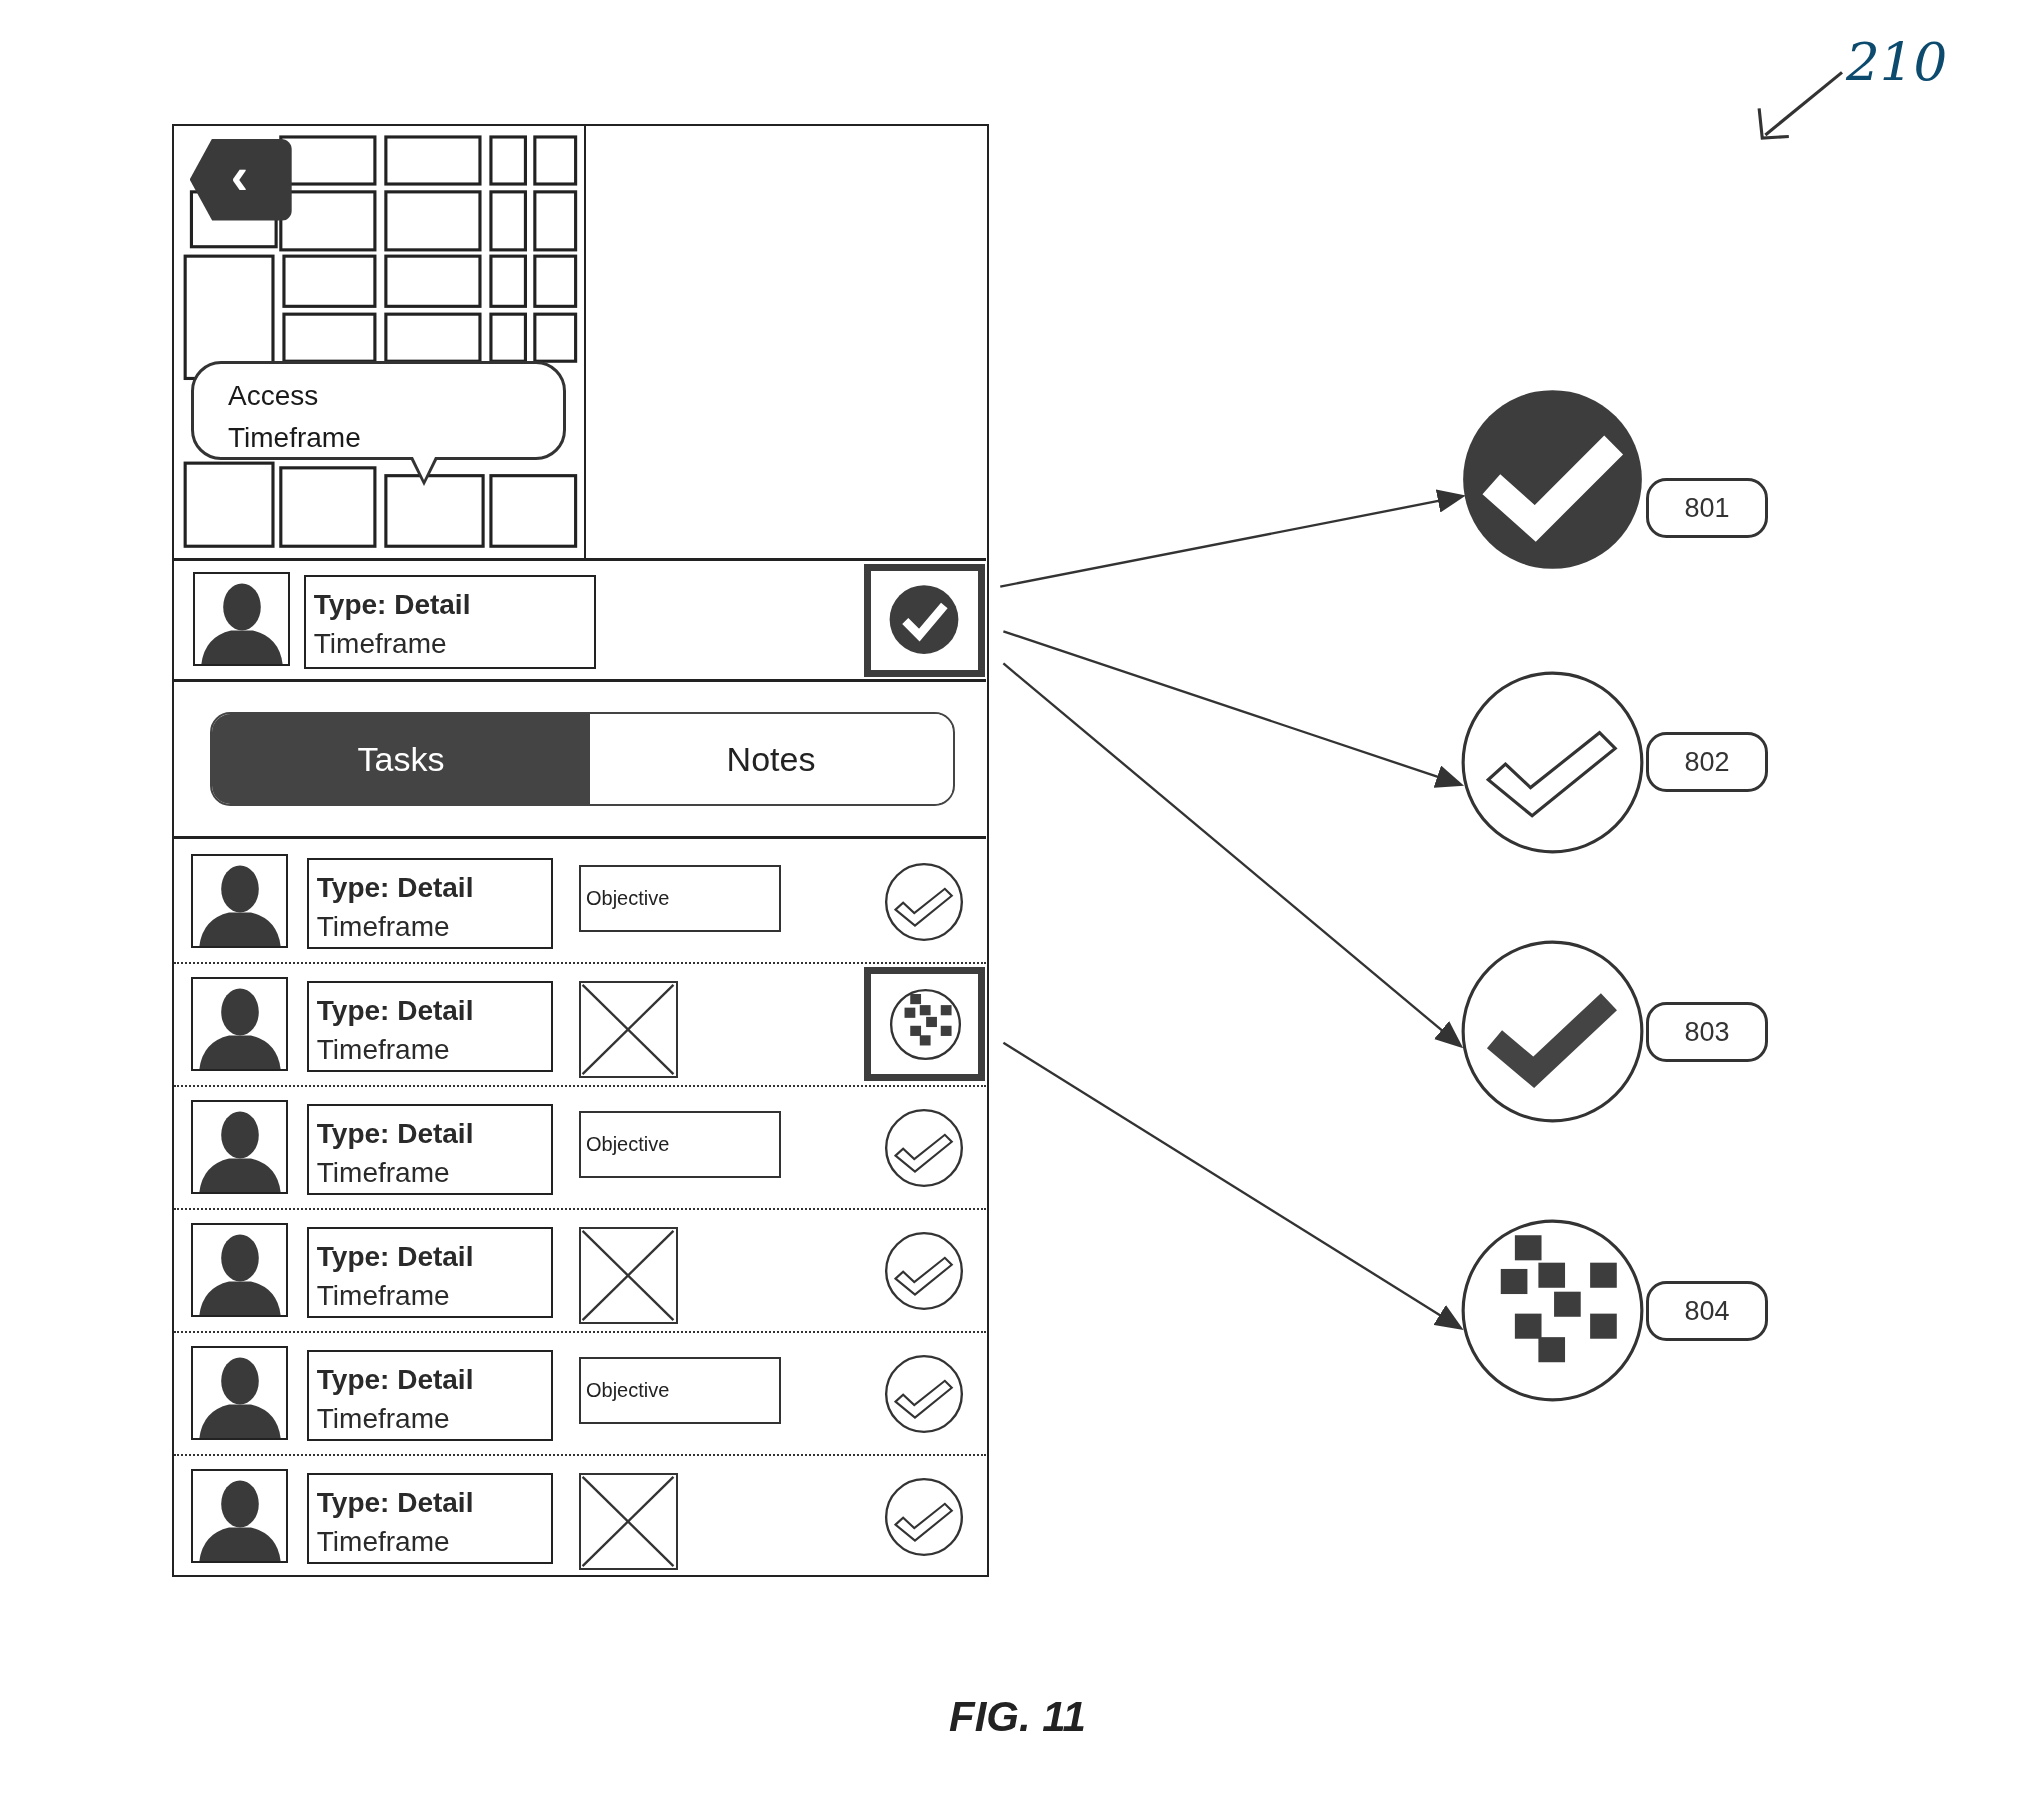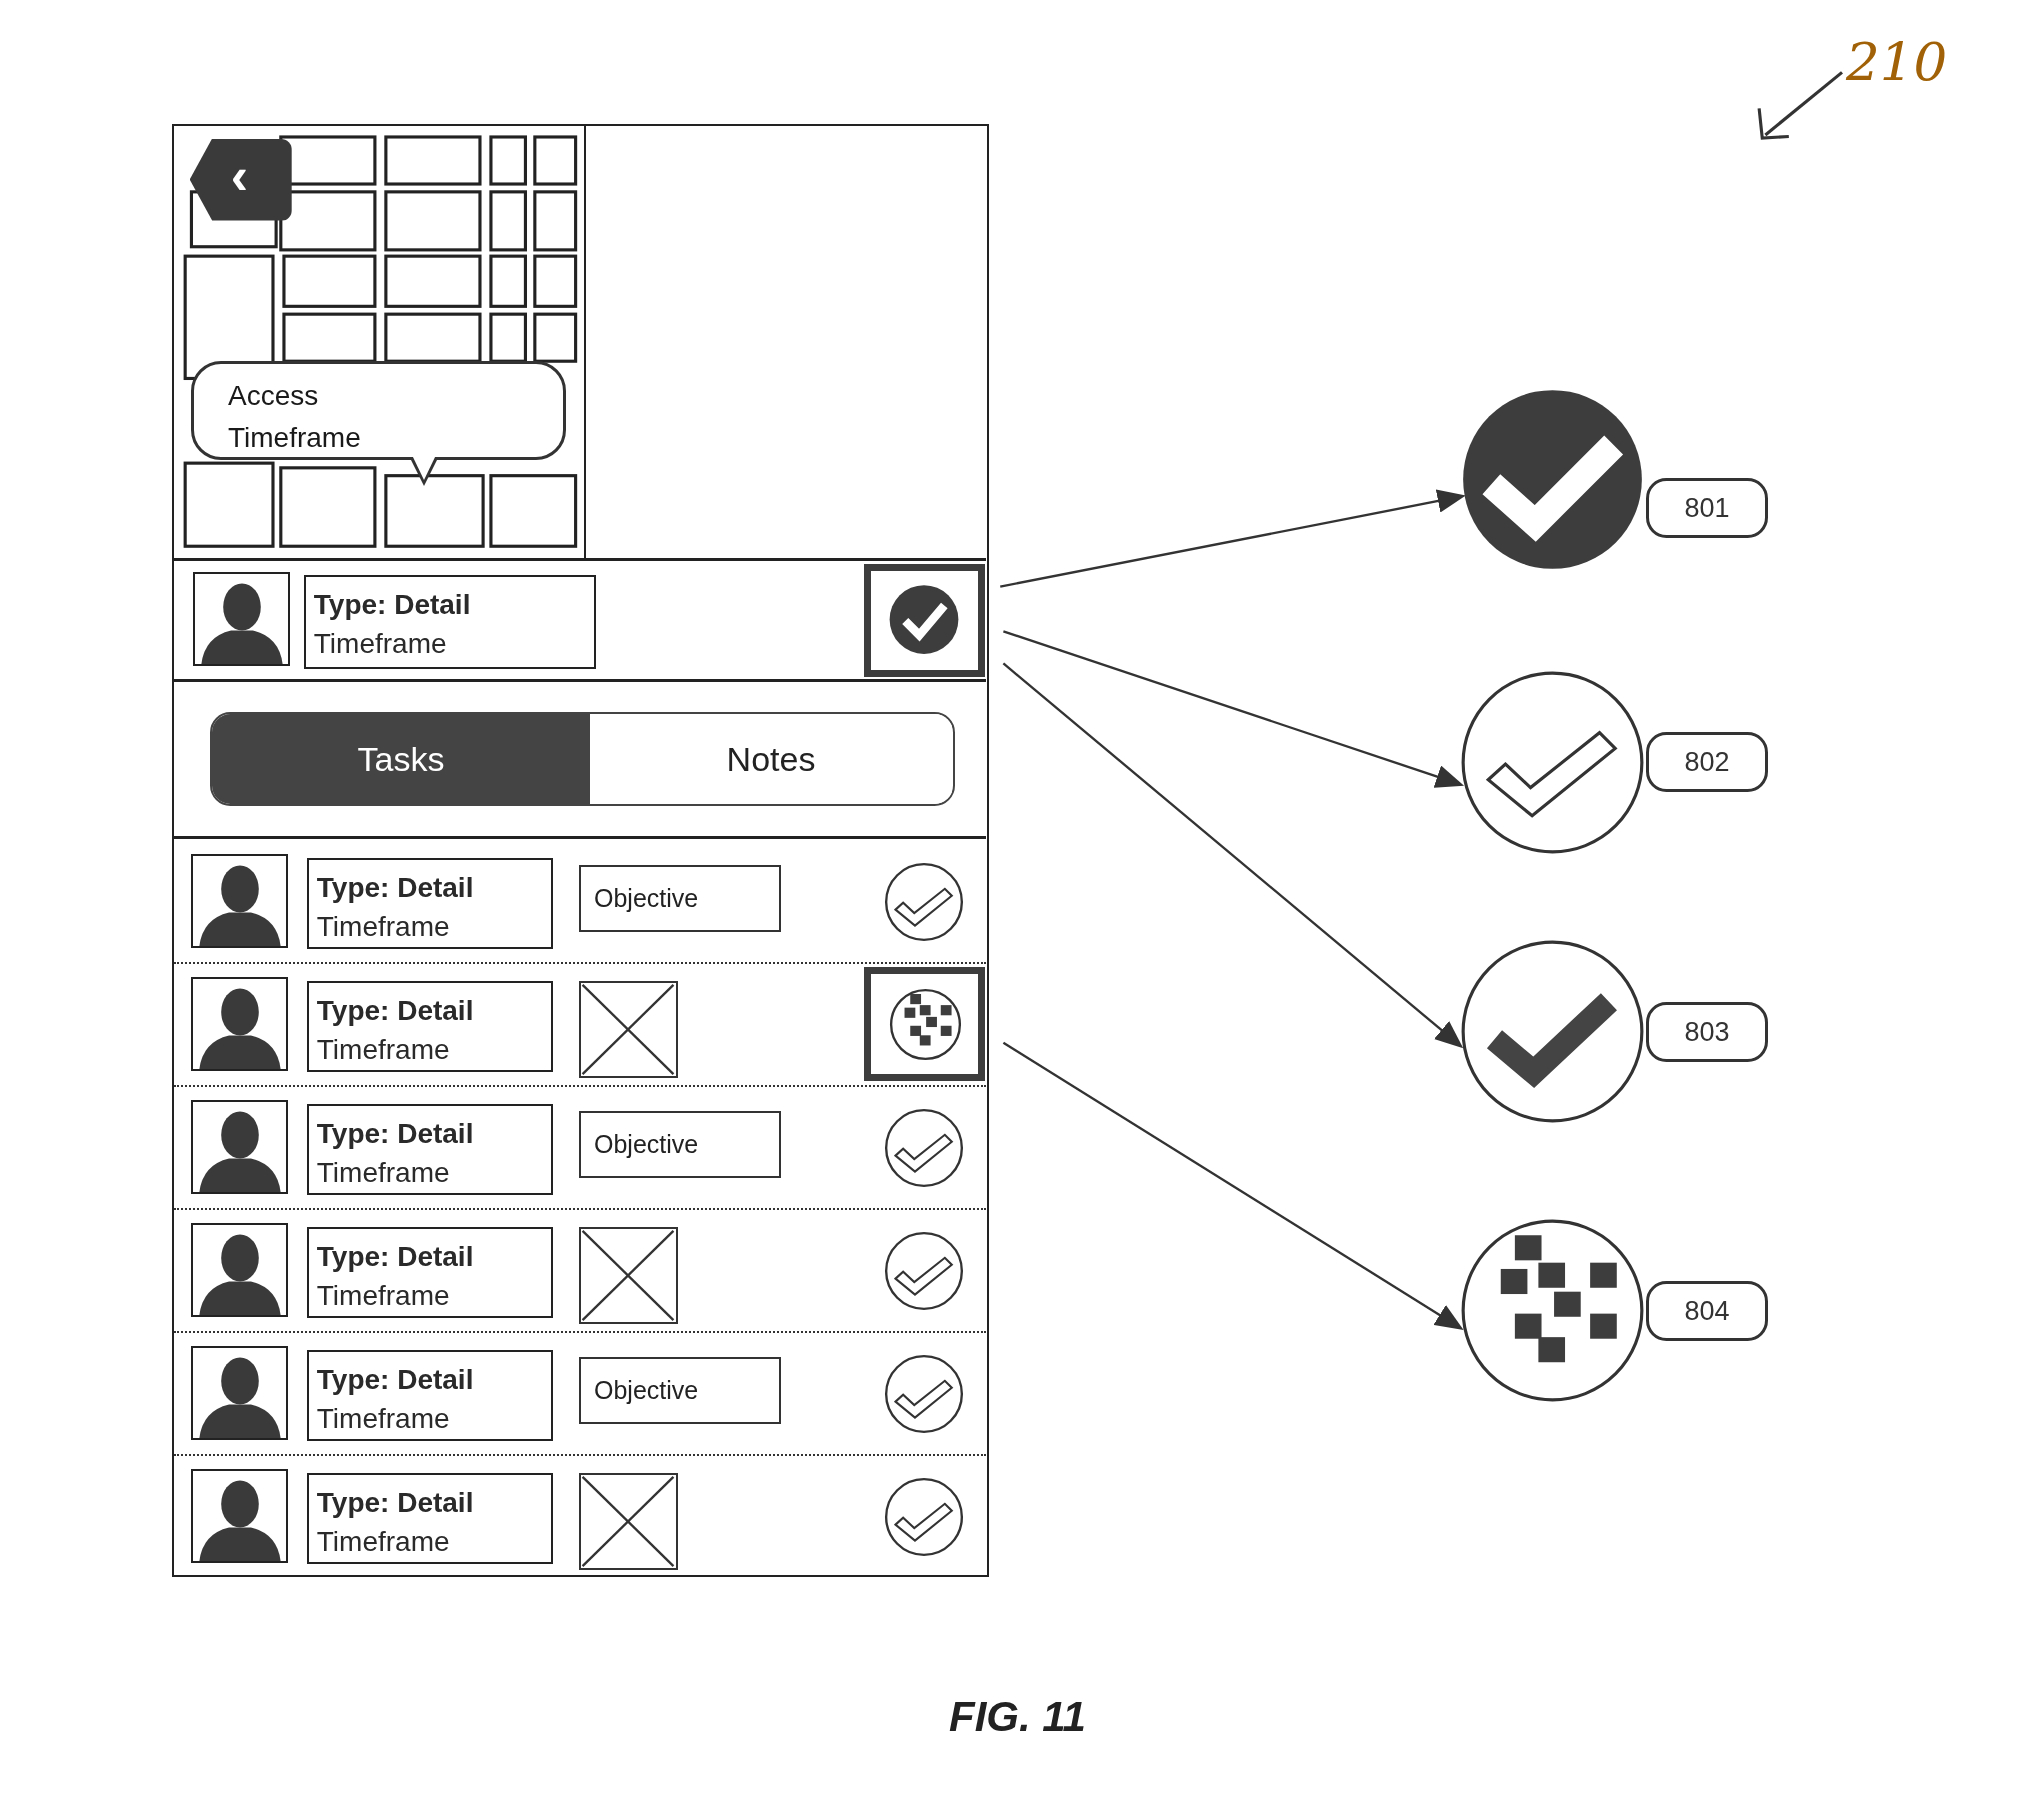--- a/index.html
+++ b/index.html
@@ -40,30 +40,30 @@
     #tabs-area { left: 0; top: 556px; width: 812px; height: 157px; border-bottom: 3.1px solid #222; }
     #seg { left: 36px; top: 30px; width: 745px; height: 94px; border: 2.4px solid #444; border-radius: 20.4px; overflow: hidden; }
     #tab-tasks { left: 0; top: 0; width: 378px; height: 100%; background: #444; color: #fff; font-size: 34px;
                  display: flex; align-items: center; justify-content: center; cursor: pointer; }
     #tab-notes { left: 378px; top: 0; width: 362px; height: 100%; background: #fff; color: #222; font-size: 34px;
                  display: flex; align-items: center; justify-content: center; cursor: pointer; }
 
     
     .row { left: 0; width: 812px; height: 123px; border-bottom: 2.4px dotted #333; }
     .row.last { border-bottom: none; }
-    .obj-box { border: 2.4px solid #333; font-size: 25px; padding-left: 13px; display: flex; align-items: center; color: #222; }
+    .obj-box { border: 2.4px solid #333; font-size: 20px; padding-left: 5px; display: flex; align-items: center; color: #222; }
     .x-box { border: 2.4px solid #333; }
     .x-box svg { position: absolute; left: 0; top: 0; }
     .check-btn { cursor: pointer; }
 
     
     .callout-icon { width: 185px; height: 185px; }
     .callout-label { width: 122px; height: 60px; border: 3.1px solid #333; border-radius: 20.4px; font-size: 27px;
                      display: flex; align-items: center; justify-content: center; color: #333; }
-    #ref-label { font-family: "DejaVu Serif", serif; font-size: 53px; color: #a16207; font-style: italic; }
+    #ref-label { font-family: "DejaVu Serif", serif; font-size: 53px; color: #0c4a6e; font-style: italic; }
     #fig-caption { left: 0; width: 100%; top: 1693px; text-align: center; font-size: 42px; font-style: italic; font-weight: bold; color: #222; }
   </style>
 </head>
 <body>
 
 <div class="abs" id="ref-label" style="left:1846px; top:31px;">210</div>
 <svg class="abs" style="left:1748px; top:63px;" width="102" height="86" viewBox="0 0 130 110">
   <line x1="120" y1="12" x2="22" y2="92" stroke="#333" stroke-width="4"></line>
   <polyline points="14,58 18,96 52,94" fill="none" stroke="#333" stroke-width="4"></polyline>
 </svg>

